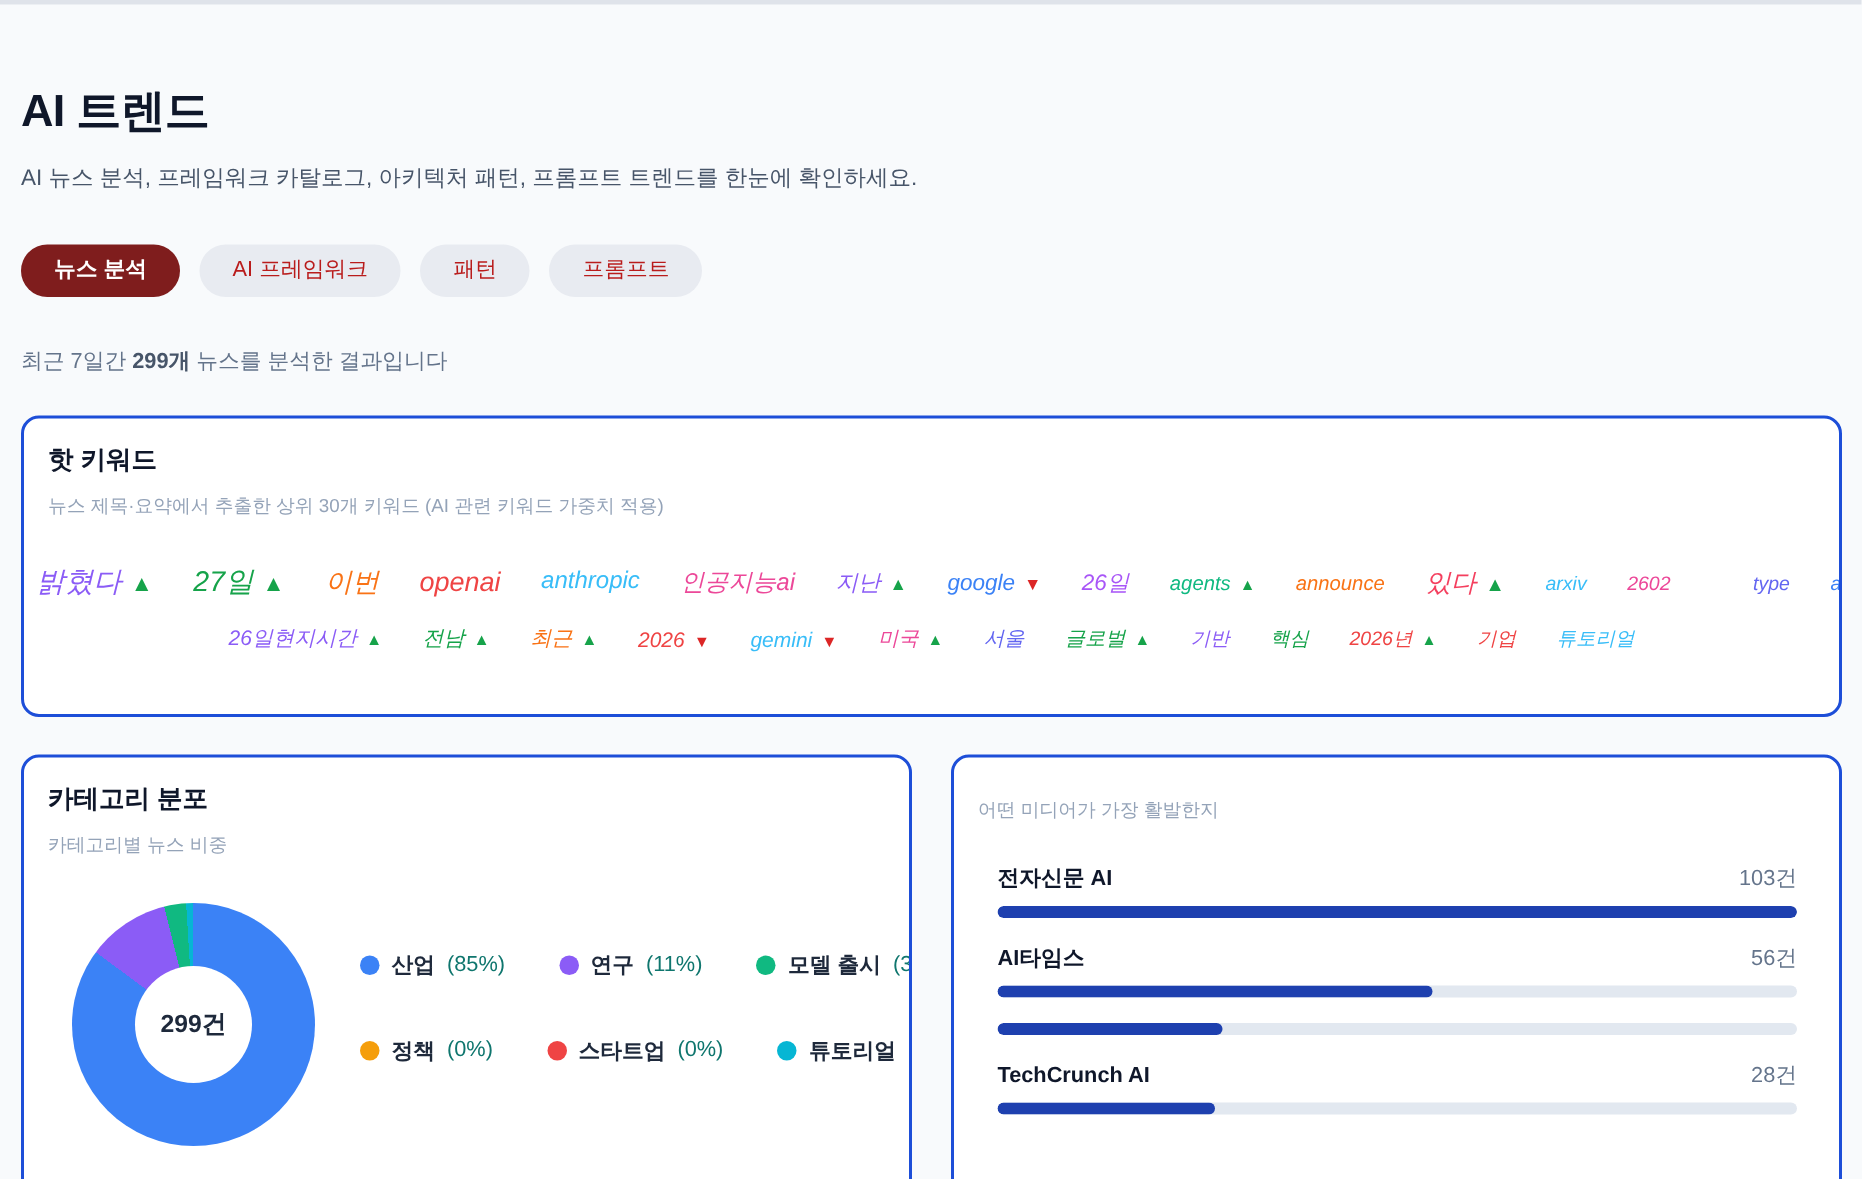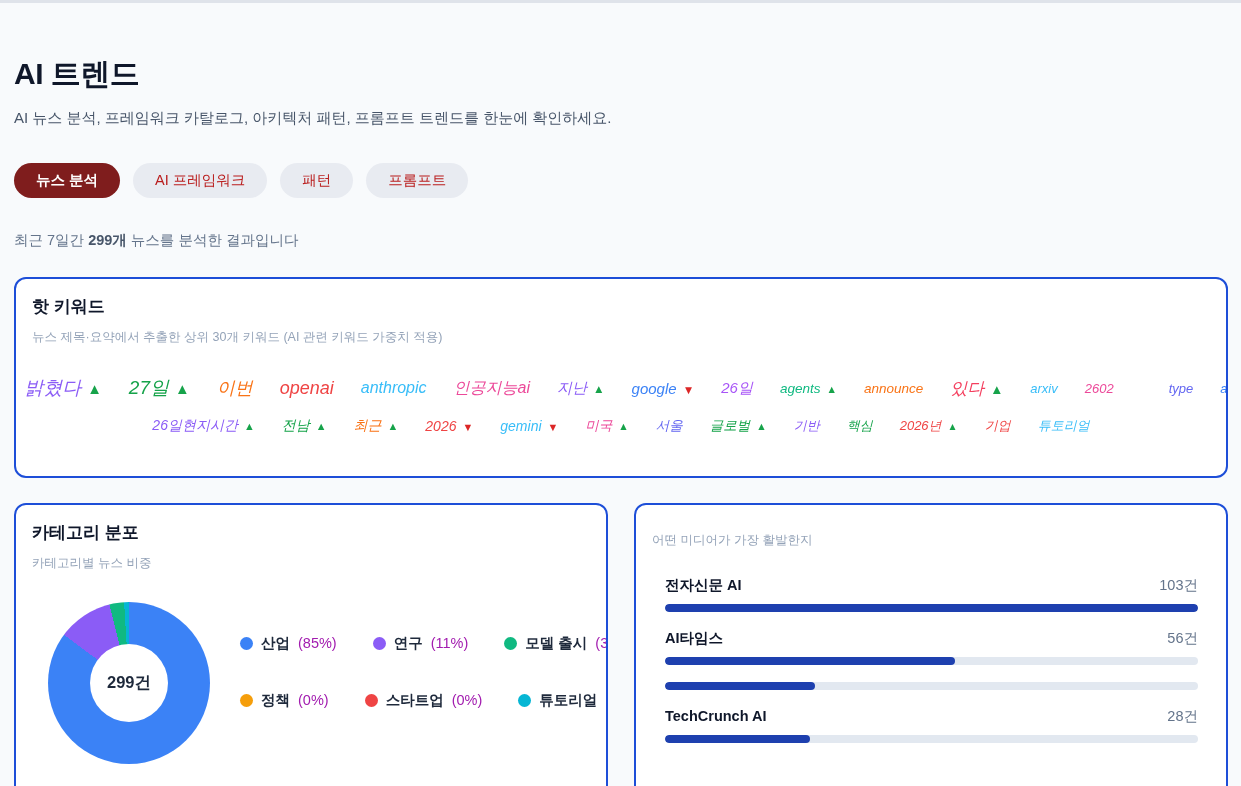--- a/index.html
+++ b/index.html
@@ -51,21 +51,21 @@
     position:absolute; left:50%; top:50%; transform:translate(-50%,-50%);
     width:78px; height:78px; border-radius:50%; background:#ffffff;
     display:flex; align-items:center; justify-content:center;
     font-size:16.5px; font-weight:700; color:#1e293b;
   }
   .legend { margin:6px 0 0 30px; display:flex; flex-direction:column; gap:12px; }
   .legend-row { display:flex; gap:36px;margin-top:26px; }
   .legend-item { display:flex; align-items:center; gap:8px; font-size:14.5px; white-space:nowrap; }
   .legend-dot { width:13px; height:13px; border-radius:50%; flex:none; }
   .legend-label { color:#1e293b; font-weight:600; }
-  .legend-pct { color:#a21caf; }
+  .legend-pct { color:#0f766e; }
 
   .source-list { margin:27px 12px 0 13px; }
   .source-row { margin-bottom:17px; }
   .source-line { display:flex; justify-content:space-between; align-items:baseline; }
   .source-name { font-size:14.5px; font-weight:600; color:#0f172a; }
   .source-count { font-size:14.5px; color:#64748b; }
   .source-track { margin-top:9px; height:8px; border-radius:4px; background:#e2e8f0; overflow:hidden; }
   .source-fill { height:100%; border-radius:4px; background:#1e40af; }
 </style>
 </head>

